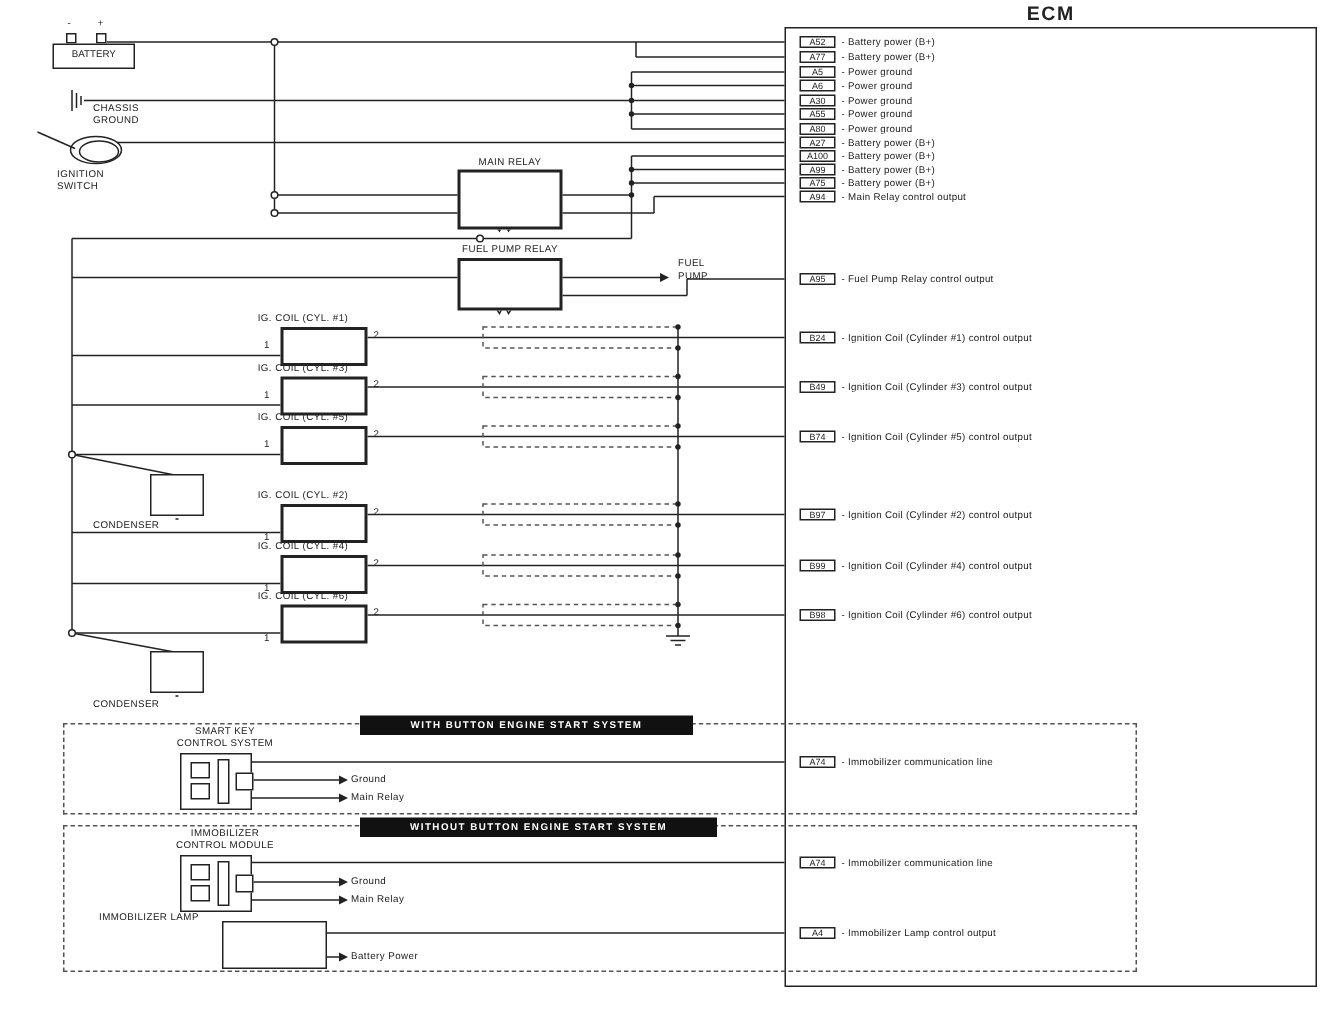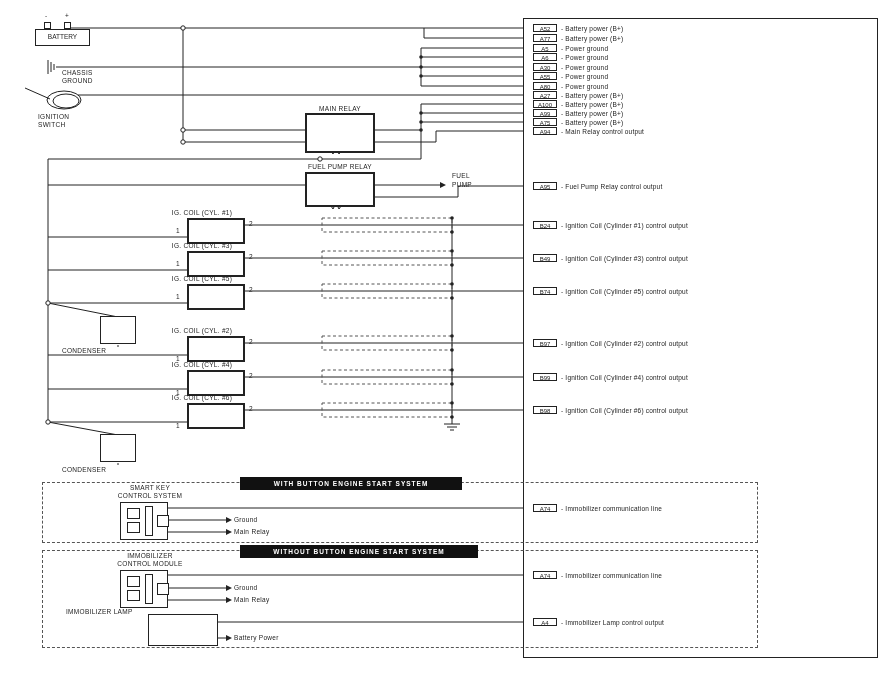--- a/index.html
+++ b/index.html
@@ -221,20 +221,21 @@
       <line x1="202" y1="417" x2="224" y2="417" stroke="#222222" stroke-width="1"></line>
       <path d="M204 420 a3 3 0 0 0 6 0 a3 3 0 0 0 6 0 a3 3 0 0 0 6 0" fill="none" stroke="#222222" stroke-width="1"></path>
       <polygon points="200,419 200,425 194,422" fill="#222222"></polygon>
       <polygon points="228,419 228,425 234,422" fill="#222222"></polygon>
       <line x1="189" y1="422" x2="195" y2="422" stroke="#222222" stroke-width="1"></line>
       <line x1="233" y1="422" x2="240" y2="422" stroke="#222222" stroke-width="1"></line>
       <line x1="240" y1="410" x2="240" y2="422" stroke="#222222" stroke-width="1"></line>
       <line x1="240" y1="410" x2="245" y2="410" stroke="#222222" stroke-width="1"></line>
     </svg>
 
+  <div class="ecm-title ctr" style="left:523px;top:1px;width:355px;">ECM</div>
   <div class="box" style="left:523px;top:18px;width:355px;height:640px;"></div>
   <div id="pins">
       <div class="pin-row" style="left: 533px; top: 23px;">
         <span class="pin-id">A52</span>
         <span class="pin-desc">- Battery power (B+)</span>
       </div>
       <div class="pin-row" style="left: 533px; top: 33px;">
         <span class="pin-id">A77</span>
         <span class="pin-desc">- Battery power (B+)</span>
       </div>

